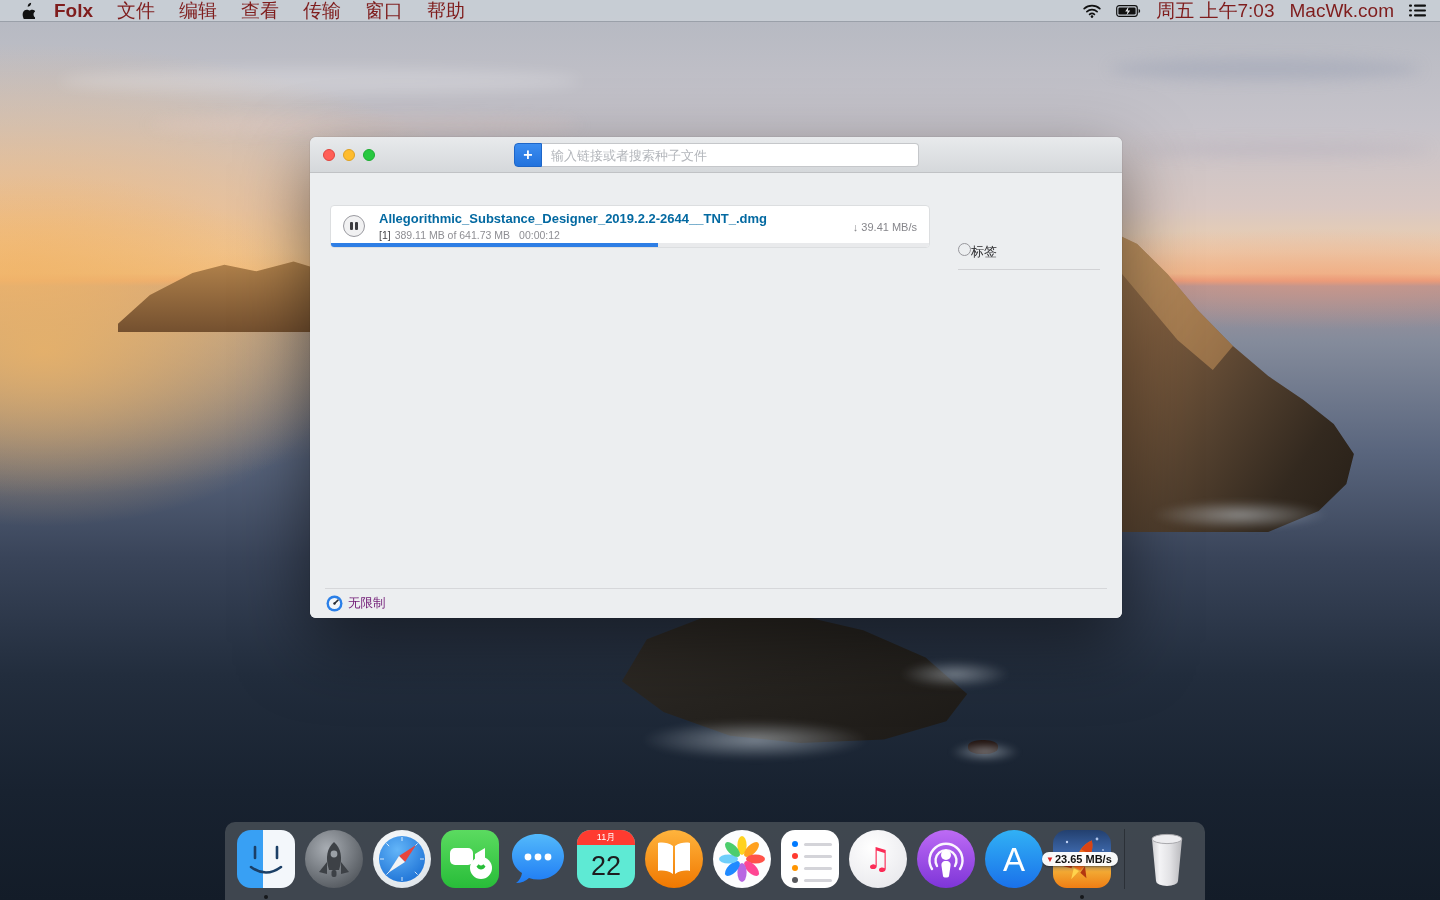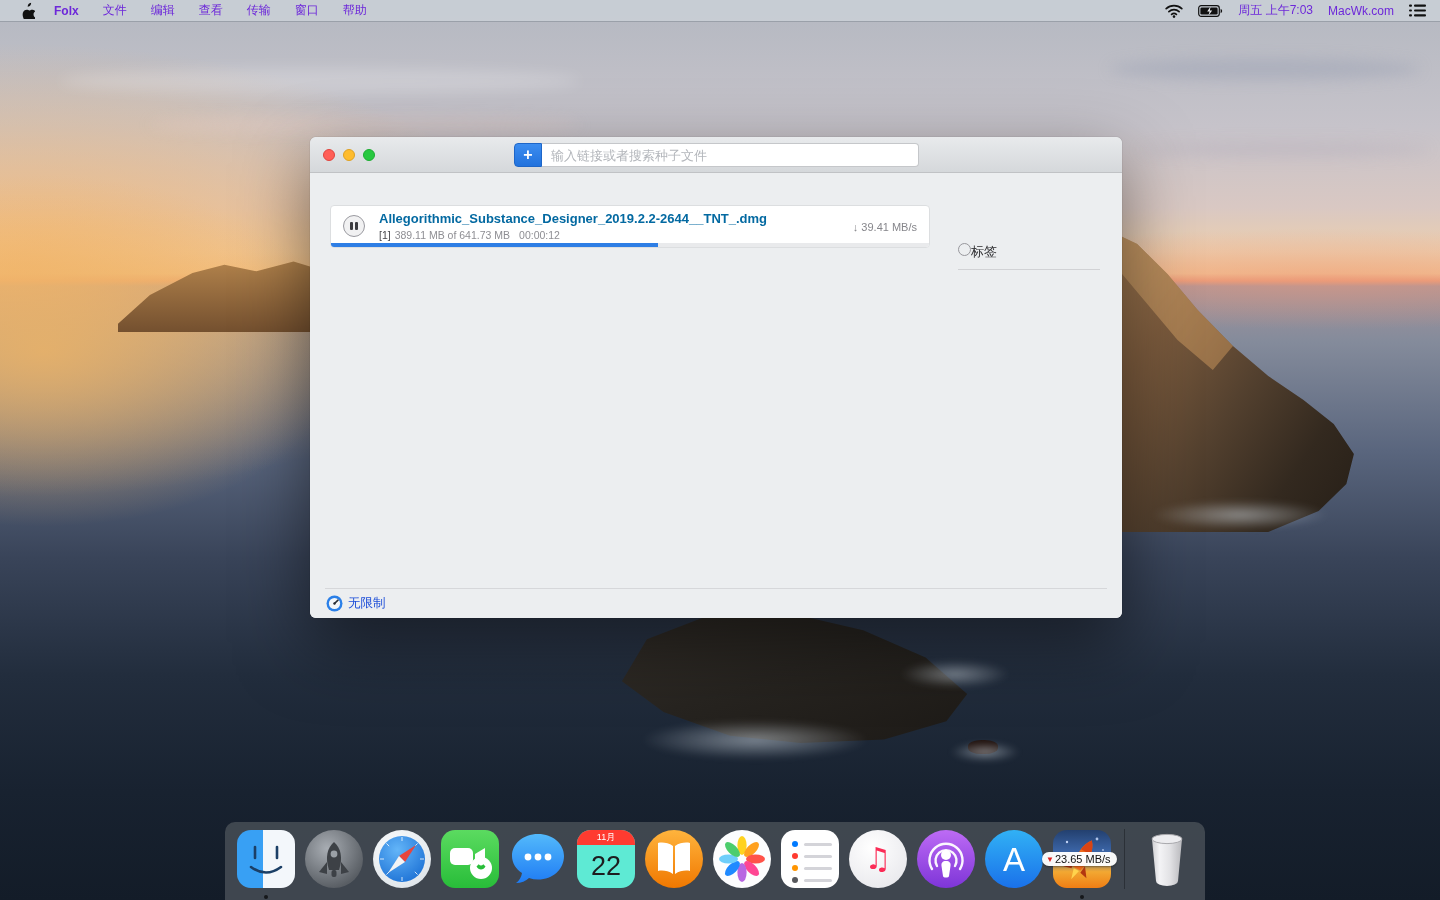--- a/index.html
+++ b/index.html
@@ -41,21 +41,21 @@
     clip-path:polygon(35% 0,55% 2%,70% 10%,85% 25%,95% 45%,90% 60%,75% 70%,55% 72%,38% 68%,22% 55%,12% 38%,18% 15%); }
   .foam { position:absolute; border-radius:50%; filter:blur(3px);
     background:radial-gradient(rgba(215,224,232,.5),rgba(215,224,232,0) 70%); }
   .rock-small { position:absolute; left:968px; top:740px; width:30px; height:14px;
     background:#20120e; border-radius:45%; }
 
   
   .menubar { position:absolute; left:0; top:0; width:1440px; height:22px;
     background:rgba(201,206,214,.92); border-bottom:1px solid rgba(70,76,88,.35);
     display:flex; align-items:center; justify-content:space-between;
-    font-size:12px; color:#6d28d9; z-index:30; }
+    font-size:19px; color:#7f1d1d; z-index:30; }
   .mb-left { display:flex; align-items:center; padding-left:20px; }
   .mb-left .apple { margin-right:19px; display:flex; }
   .mb-app { font-weight:bold; margin-right:24px; }
   .mb-item { margin-right:24px; }
   .mb-right { display:flex; align-items:center; gap:15px; padding-right:14px; }
   .mb-icon { display:flex; align-items:center; }
 
   
   .window { position:absolute; left:310px; top:137px; width:812px; height:481px;
     border-radius:6px; overflow:hidden; z-index:20;
@@ -96,21 +96,21 @@
   .tags { position:absolute; left:648px; top:30px; width:150px; }
   .tags-header { display:flex; align-items:flex-start; font-size:13px; color:#2b2b2e;margin-top:40px; }
   .tag-circle { width:13px; height:13px; border-radius:50%; border:1.5px solid #97979c; cursor:pointer; }
   .tags-divider { margin-top:8px; width:142px; height:1px; background:#d1d2d5; }
   .tag-item { margin-top:0; height:23px; line-height:23px; font-size:12.5px; color:#1d1d1f; cursor:pointer; }
   .tags-list { margin-top:7px; }
 
   .statusbar { position:absolute; left:0; right:0; bottom:0; height:30px; }
   .statusbar .divider { position:absolute; left:15px; right:15px; top:0; height:1px; background:#d6d7da; }
   .limit { position:absolute; left:16px; top:7px; display:flex; align-items:center; gap:5px; cursor:pointer; }
-  .limit-label { font-size:12.5px; color:#1d4ed8; }
+  .limit-label { font-size:12.5px; color:#701a75; }
 
   
   .dock { position:absolute; left:225px; top:822px; width:980px; height:78px;
     background:rgba(70,76,84,.88); border-radius:10px 10px 0 0; z-index:25;
     display:flex; align-items:flex-start; padding:5px 7px 0 7px; }
   .dock-item { position:relative; width:64px; height:64px; margin:0 2px; flex:0 0 auto; cursor:pointer; }
   .dock-item .sq { position:absolute; left:3px; top:3px; width:58px; height:58px; border-radius:14px; overflow:hidden; }
   .dock-item .ci { position:absolute; left:3px; top:3px; width:58px; height:58px; border-radius:50%; overflow:hidden; }
   .run-dot { position:absolute; left:30px; bottom:-8px; width:4px; height:4px; border-radius:50%; background:#16181b; }
   .dock-divider { width:1px; height:60px; background:rgba(20,22,26,.45); margin:2px 8px 0 8px; flex:0 0 auto; }
@@ -133,21 +133,21 @@
   .ic-music { background:radial-gradient(circle at 40% 32%,#ffffff,#e8e8ec 85%); display:flex; align-items:center; justify-content:center; }
   .music-note { font-family:"DejaVu Sans",sans-serif; font-size:30px; color:#fb2b56; line-height:1; }
   .ic-podcasts { background:linear-gradient(180deg,#bd6bf5,#7e35d8); }
   .ic-appstore { background:linear-gradient(180deg,#31b1f5,#1a71ea); display:flex; align-items:center; justify-content:center; }
   .appstore-a { color:#fff; font-size:33px; font-weight:400; line-height:1; }
   .ic-folx { background:linear-gradient(180deg,#23406f 0%,#3c66a8 38%,#f2a832 72%,#ef7d14 100%); }
   .folx-badge { position:absolute; left:-8px; top:25px; background:rgba(255,255,255,.96); border-radius:9px;
     padding:1px 6px 1px 4px; display:flex; align-items:center; gap:1px; white-space:nowrap;
     box-shadow:0 1px 2px rgba(0,0,0,.35); z-index:2; }
   .folx-badge .tri { color:#e02020; font-size:8px; }
-  .folx-badge .txt { color:#111; font-size:11px; font-weight:normal; }
+  .folx-badge .txt { color:#111; font-size:11px; font-weight:bold; }
 </style>
 </head>
 <body>
 
 <div class="screen">
 
   <div class="wp">
     <div class="wp-base"></div>
     <div class="wp-glow-left"></div>
     <div class="wp-gold-water"></div>

